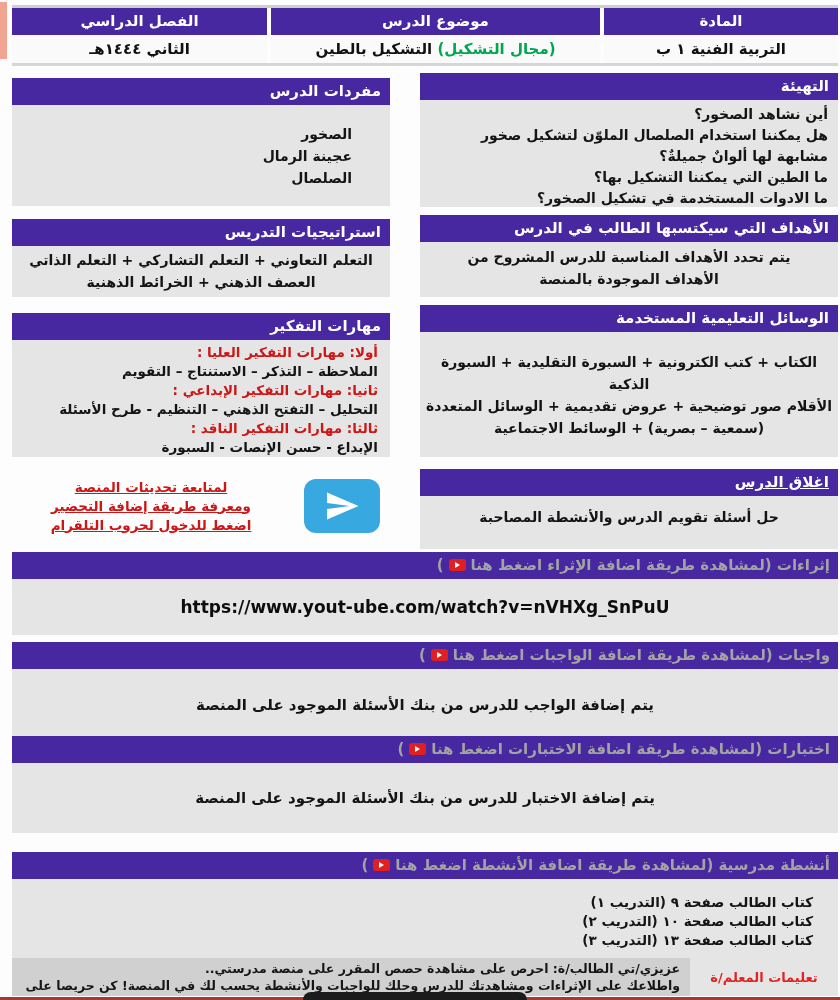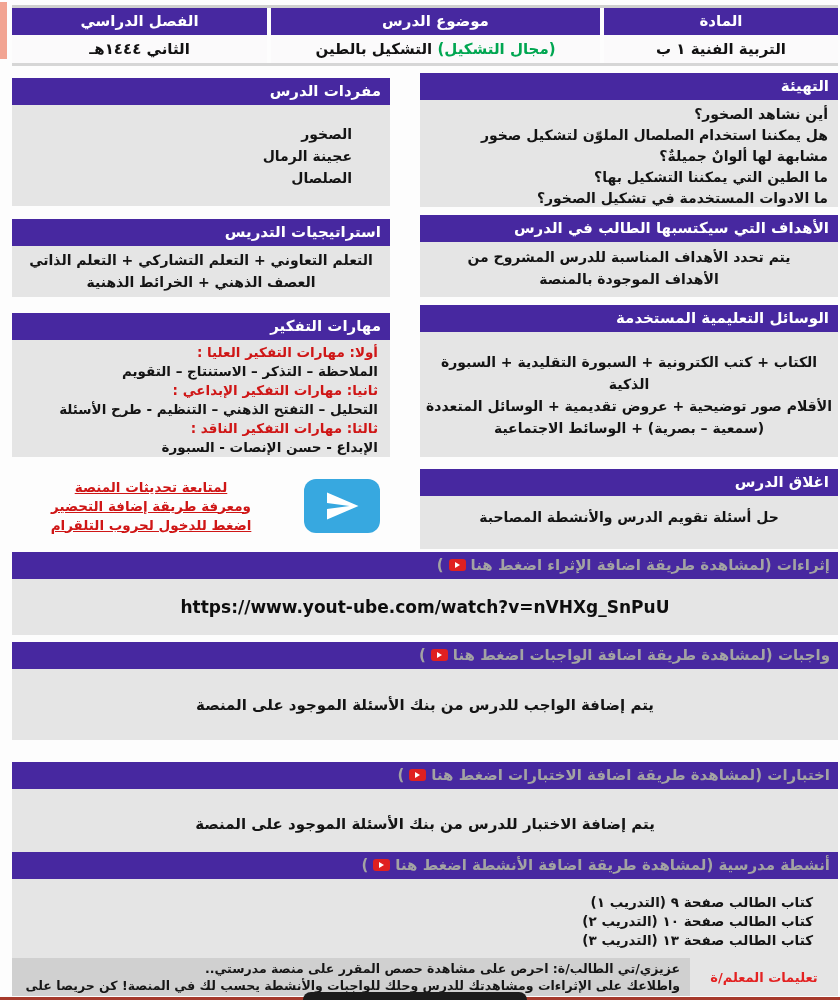--- a/index.html
+++ b/index.html
@@ -24,21 +24,21 @@
   .b-warmup{height:99px;padding:4px 10px;line-height:21px;text-align:right;}
   .b-objectives{height:47px;padding:4px 40px;line-height:22px;text-align:center;}
   .b-aids{height:125px;display:flex;flex-direction:column;justify-content:center;text-align:center;line-height:22px;}
   .b-closing{height:40px;padding-top:13px;text-align:center;}
   
   .b-vocab{height:83px;padding:18px 38px 0 0;line-height:22px;text-align:right;}
   .b-strategies{height:48px;padding-top:3px;text-align:center;line-height:22px;}
   .b-thinking{height:111px;padding:3px 12px;line-height:19px;text-align:right;font-size:13.5px;}
   .red-line-text{color:#cf1616;}
   .mt5{margin-top:5px;text-align:right;}  .mt8{margin-top:8px;}  .mt10{margin-top:10px;}
-  .mt12{margin-top:12px;} .mt13{margin-top:13px;} .mt16{margin-top:16px;}
+  .mt12{margin-top:12px;text-decoration:underline;} .mt13{margin-top:13px;} .mt16{margin-top:16px;}
   
   .telegram-block{margin-top:10px;height:78px;display:flex;align-items:center;justify-content:flex-start;gap:14px;padding-right:10px;}
   .tg-icon{width:76px;height:54px;background:#37a8e0;border-radius:12px;display:flex;align-items:center;justify-content:center;flex:0 0 auto;}
   .tg-text{color:#cf1616;font-size:13.5px;line-height:19px;text-align:center;flex:1;text-decoration:underline;}
   
   .wide{position:absolute;left:12px;width:826px;}
   .wide-h{background:#4728a0;color:#a3a3a3;font-size:15px;line-height:21px;padding:3px 8px;height:21px;}
   .yt-icon{display:inline-block;width:17px;height:12px;background:#e02020;border-radius:3px;position:relative;vertical-align:-1px;margin:0 5px;}
   .yt-icon::after{content:"";position:absolute;left:6px;top:3px;border-top:3px solid transparent;border-bottom:3px solid transparent;border-right:0;border-left:5px solid #fff;}
   .b-url{height:56px;display:flex;align-items:center;justify-content:center;}
@@ -140,21 +140,21 @@
     <div class="sec-b b-url">
       <span class="url-text">https://www.yout-ube.com/watch?v=nVHXg_SnPuU</span>
     </div>
   </div>
 
   <div class="wide" style="top:642px;">
     <div class="wide-h"><span>واجبات (لمشاهدة طريقة اضافة الواجبات اضغط هنا</span><span class="yt-icon"></span><span>)</span></div>
     <div class="sec-b b-center b-homework">يتم إضافة الواجب للدرس من بنك الأسئلة الموجود على المنصة</div>
   </div>
 
-  <div class="wide" style="top:762px;">
+  <div class="wide" style="top:736px;">
     <div class="wide-h"><span>اختبارات (لمشاهدة طريقة اضافة الاختبارات اضغط هنا</span><span class="yt-icon"></span><span>)</span></div>
     <div class="sec-b b-center b-tests">يتم إضافة الاختبار للدرس من بنك الأسئلة الموجود على المنصة</div>
   </div>
 
   <div class="wide" style="top:852px;">
     <div class="wide-h"><span>أنشطة مدرسية (لمشاهدة طريقة اضافة الأنشطة اضغط هنا</span><span class="yt-icon"></span><span>)</span></div>
     <div class="sec-b b-activities">
       <div>كتاب الطالب صفحة ٩ (التدريب ١)</div>
       <div>كتاب الطالب صفحة ١٠ (التدريب ٢)</div>
       <div>كتاب الطالب صفحة ١٣ (التدريب ٣)</div>

